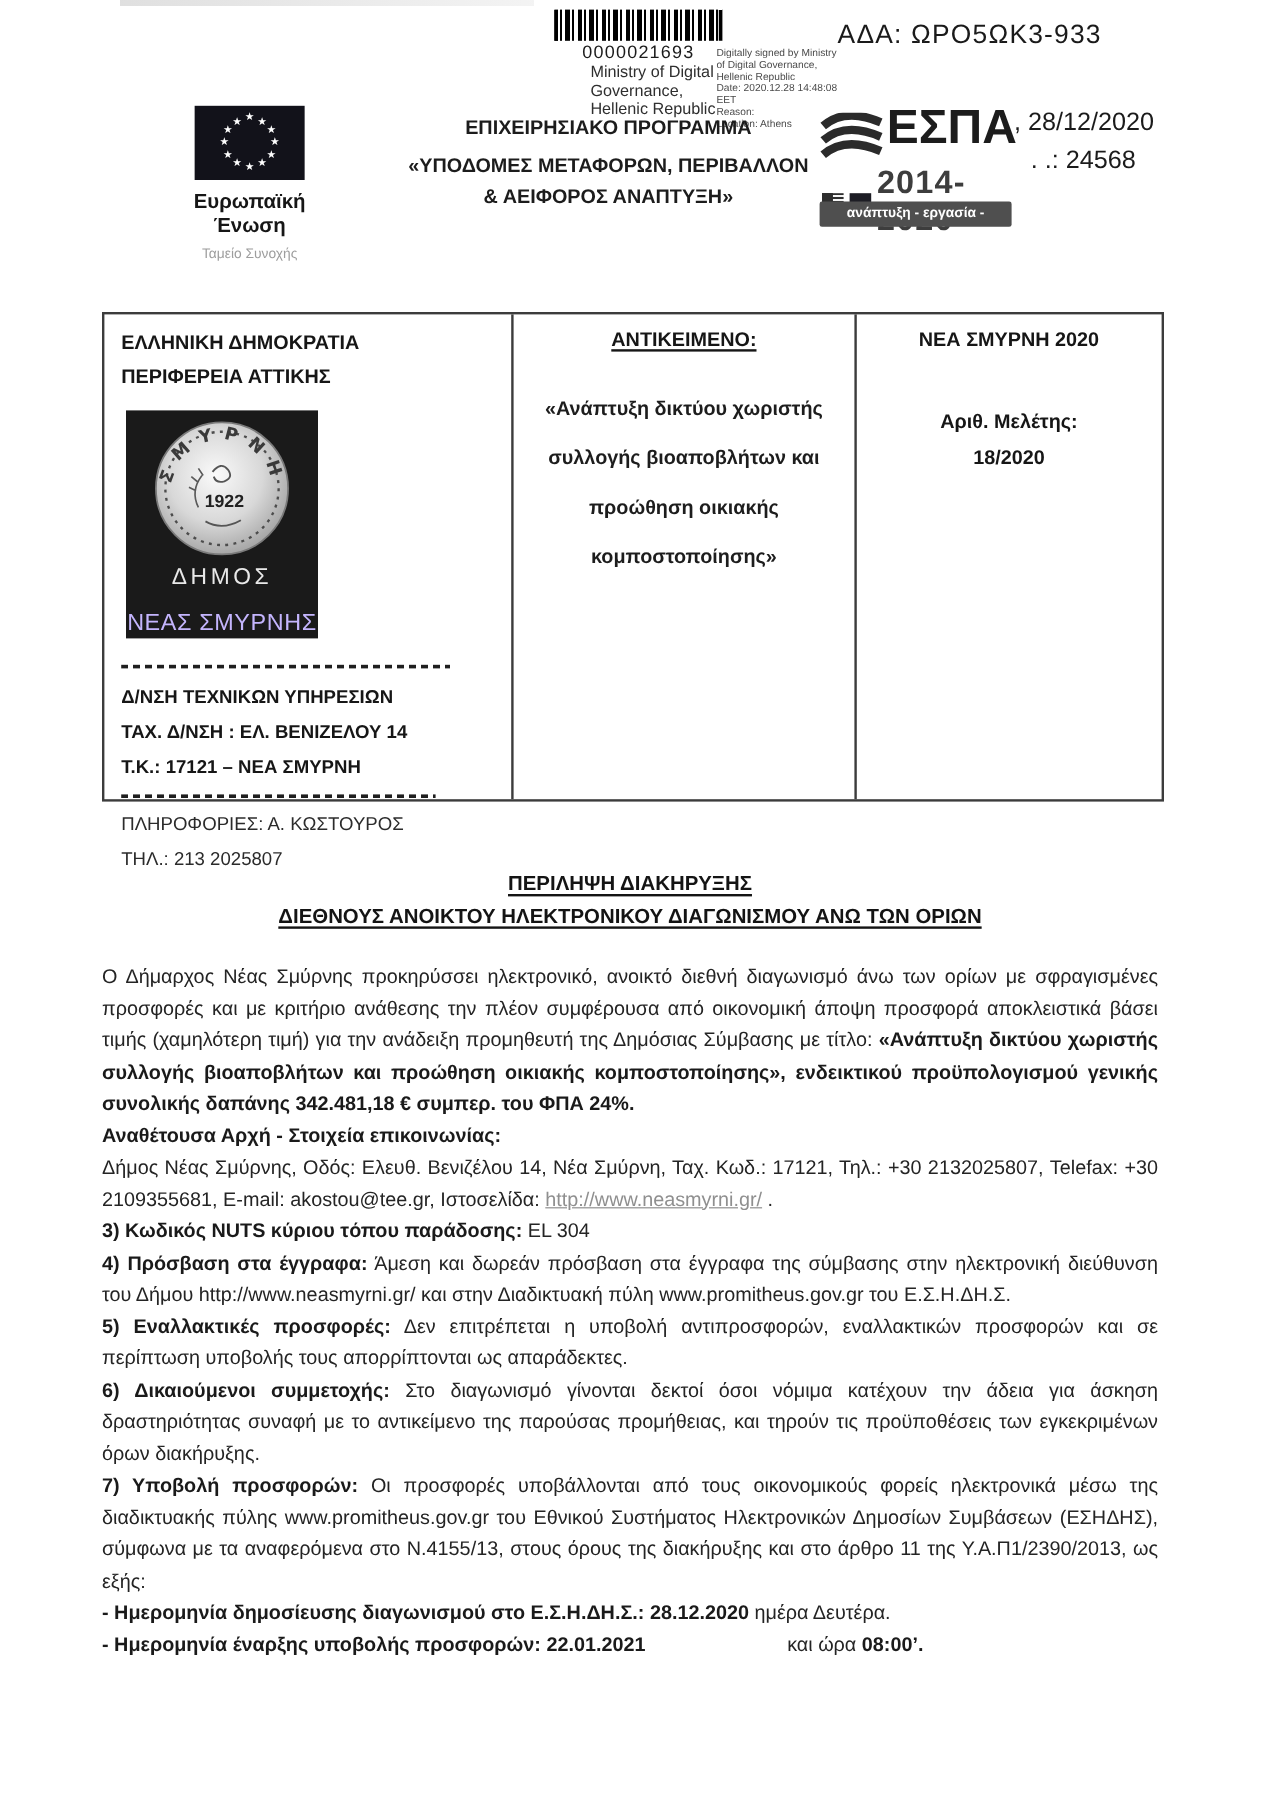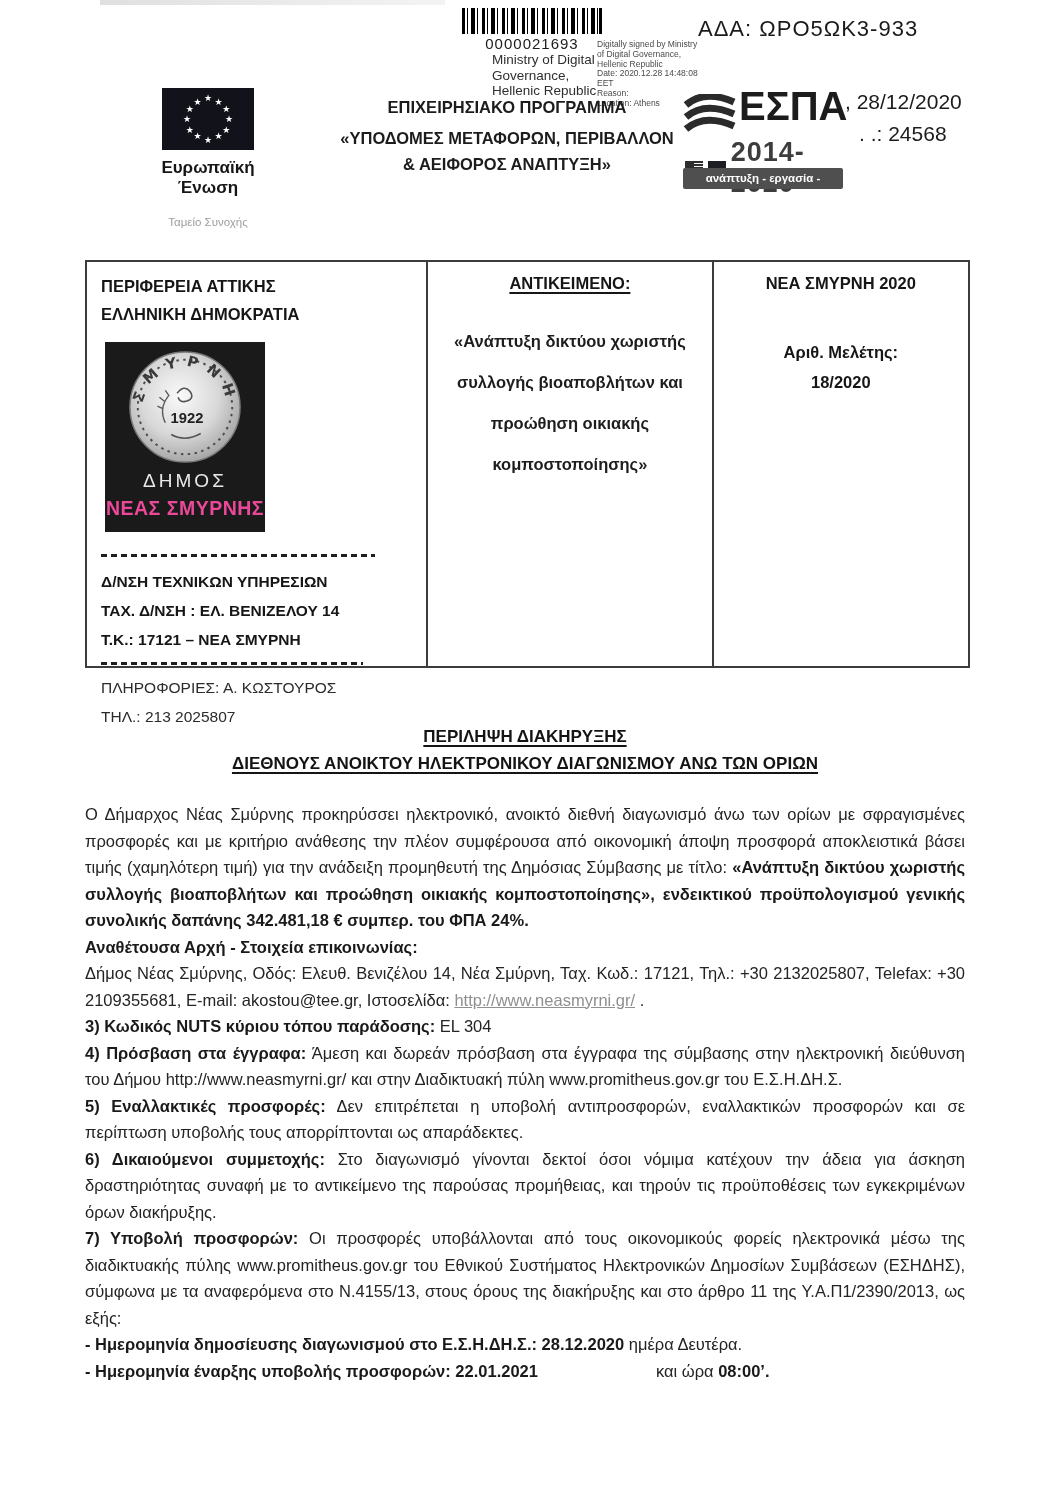--- a/index.html
+++ b/index.html
@@ -17,21 +17,21 @@
     box-shadow:inset 3px 0 0 #000, inset -3px 0 0 #000;}
   .barcode-number{left:452px;top:35px;width:160px;text-align:center;font-size:15px;letter-spacing:1px;color:#1c1c1c;}
   .ministry{left:492px;top:52px;font-size:13.5px;line-height:15.5px;color:#2f2f2f;}
   .digital-sig{left:597px;top:40px;font-size:8.5px;line-height:9.8px;color:#4a4a4a;}
   .ada{left:698px;top:16px;font-size:22px;letter-spacing:1px;color:#1a1a1a;}
 
   
   .eu-block{left:140px;top:88px;width:136px;text-align:center;}
   .eu-flag{display:block;margin:0 auto;}
   .eu-label{margin-top:8px;font-weight:700;font-size:17px;color:#161616;}
-  .eu-sub{margin-top:18px;font-size:11.5px;color:#9d9d9d;}
+  .eu-sub{margin-top:8px;font-size:11.5px;color:#9d9d9d;}
 
   
   .program{left:318px;top:98px;width:378px;text-align:center;font-weight:700;color:#1c1c1c;}
   .program .p1{font-size:16.5px;}
   .program .p2{font-size:16.5px;margin-top:12px;}
   .program .p3{font-size:16.5px;margin-top:7px;}
 
   
   .espa{left:683px;top:90px;width:160px;height:97px;}
   .espa-waves{position:absolute;left:0;top:4px;}
@@ -52,21 +52,21 @@
   .cell{box-sizing:border-box;}
   .cell-left{width:342px;border-right:2px solid #3c3c3c;padding:10px 14px;}
   .cell-mid{width:286px;border-right:2px solid #3c3c3c;padding:12px 16px;text-align:center;}
   .cell-right{width:255px;padding:12px 10px;text-align:center;}
 
   .gov-line{font-weight:700;font-size:16.5px;line-height:28px;color:#161616;}
 
   .seal{margin:14px 0 0 4px;width:160px;height:190px;background:#1a1a1a;text-align:center;}
   .seal-coin{margin-top:6px;}
   .seal-demos{color:#e8e8e8;font-size:19px;letter-spacing:3px;margin-top:0px;}
-  .seal-neas{color:#ec4899;font-weight:700;font-size:19.5px;letter-spacing:.5px;margin-top:5px;}
+  .seal-neas{color:#c4b5fd;font-weight:400;font-size:19.5px;letter-spacing:.5px;margin-top:15px;}
 
   .dashes{height:3px;width:274px;background:repeating-linear-gradient(90deg,#1f1f1f 0 6px,transparent 6px 10px);}
   .d1{margin:22px 0 10px 0;}
   .d2{margin:8px 0 8px 0;width:262px;}
   .dept-line{font-weight:700;font-size:15.5px;line-height:29px;color:#161616;}
   .info-line{font-size:15.5px;line-height:29px;color:#2b2b2b;}
 
   .mid-title{font-weight:700;font-size:16.5px;color:#161616;text-decoration:underline;text-underline-offset:3px;text-decoration-thickness:2px;}
   .mid-body{margin-top:28px;font-weight:700;font-size:16.5px;line-height:41px;color:#1d1d1d;padding:0 6px;}
 
@@ -156,22 +156,22 @@
     <div class="espa-tagline">ανάπτυξη - εργασία - αλληλεγγύη</div>
   </div>
 
   <div class="abs proto">
     <div>, 28/12/2020</div>
     <div class="proto-num">. .: 24568</div>
   </div>
 
   <div class="abs info-table">
     <div class="cell cell-left">
+      <div class="gov-line">ΕΛΛΗΝΙΚΗ ΔΗΜΟΚΡΑΤΙΑ</div>
       <div class="gov-line">ΠΕΡΙΦΕΡΕΙΑ ΑΤΤΙΚΗΣ</div>
-      <div class="gov-line">ΕΛΛΗΝΙΚΗ ΔΗΜΟΚΡΑΤΙΑ</div>
 
       <div class="seal">
         <svg class="seal-coin" width="118" height="118" viewBox="0 0 120 120">
           <defs>
             <radialGradient id="coinGrad" cx="45%" cy="40%" r="65%">
               <stop offset="0%" stop-color="#fafafa"></stop>
               <stop offset="55%" stop-color="#d8d8d8"></stop>
               <stop offset="100%" stop-color="#9e9e9e"></stop>
             </radialGradient>
           </defs>

